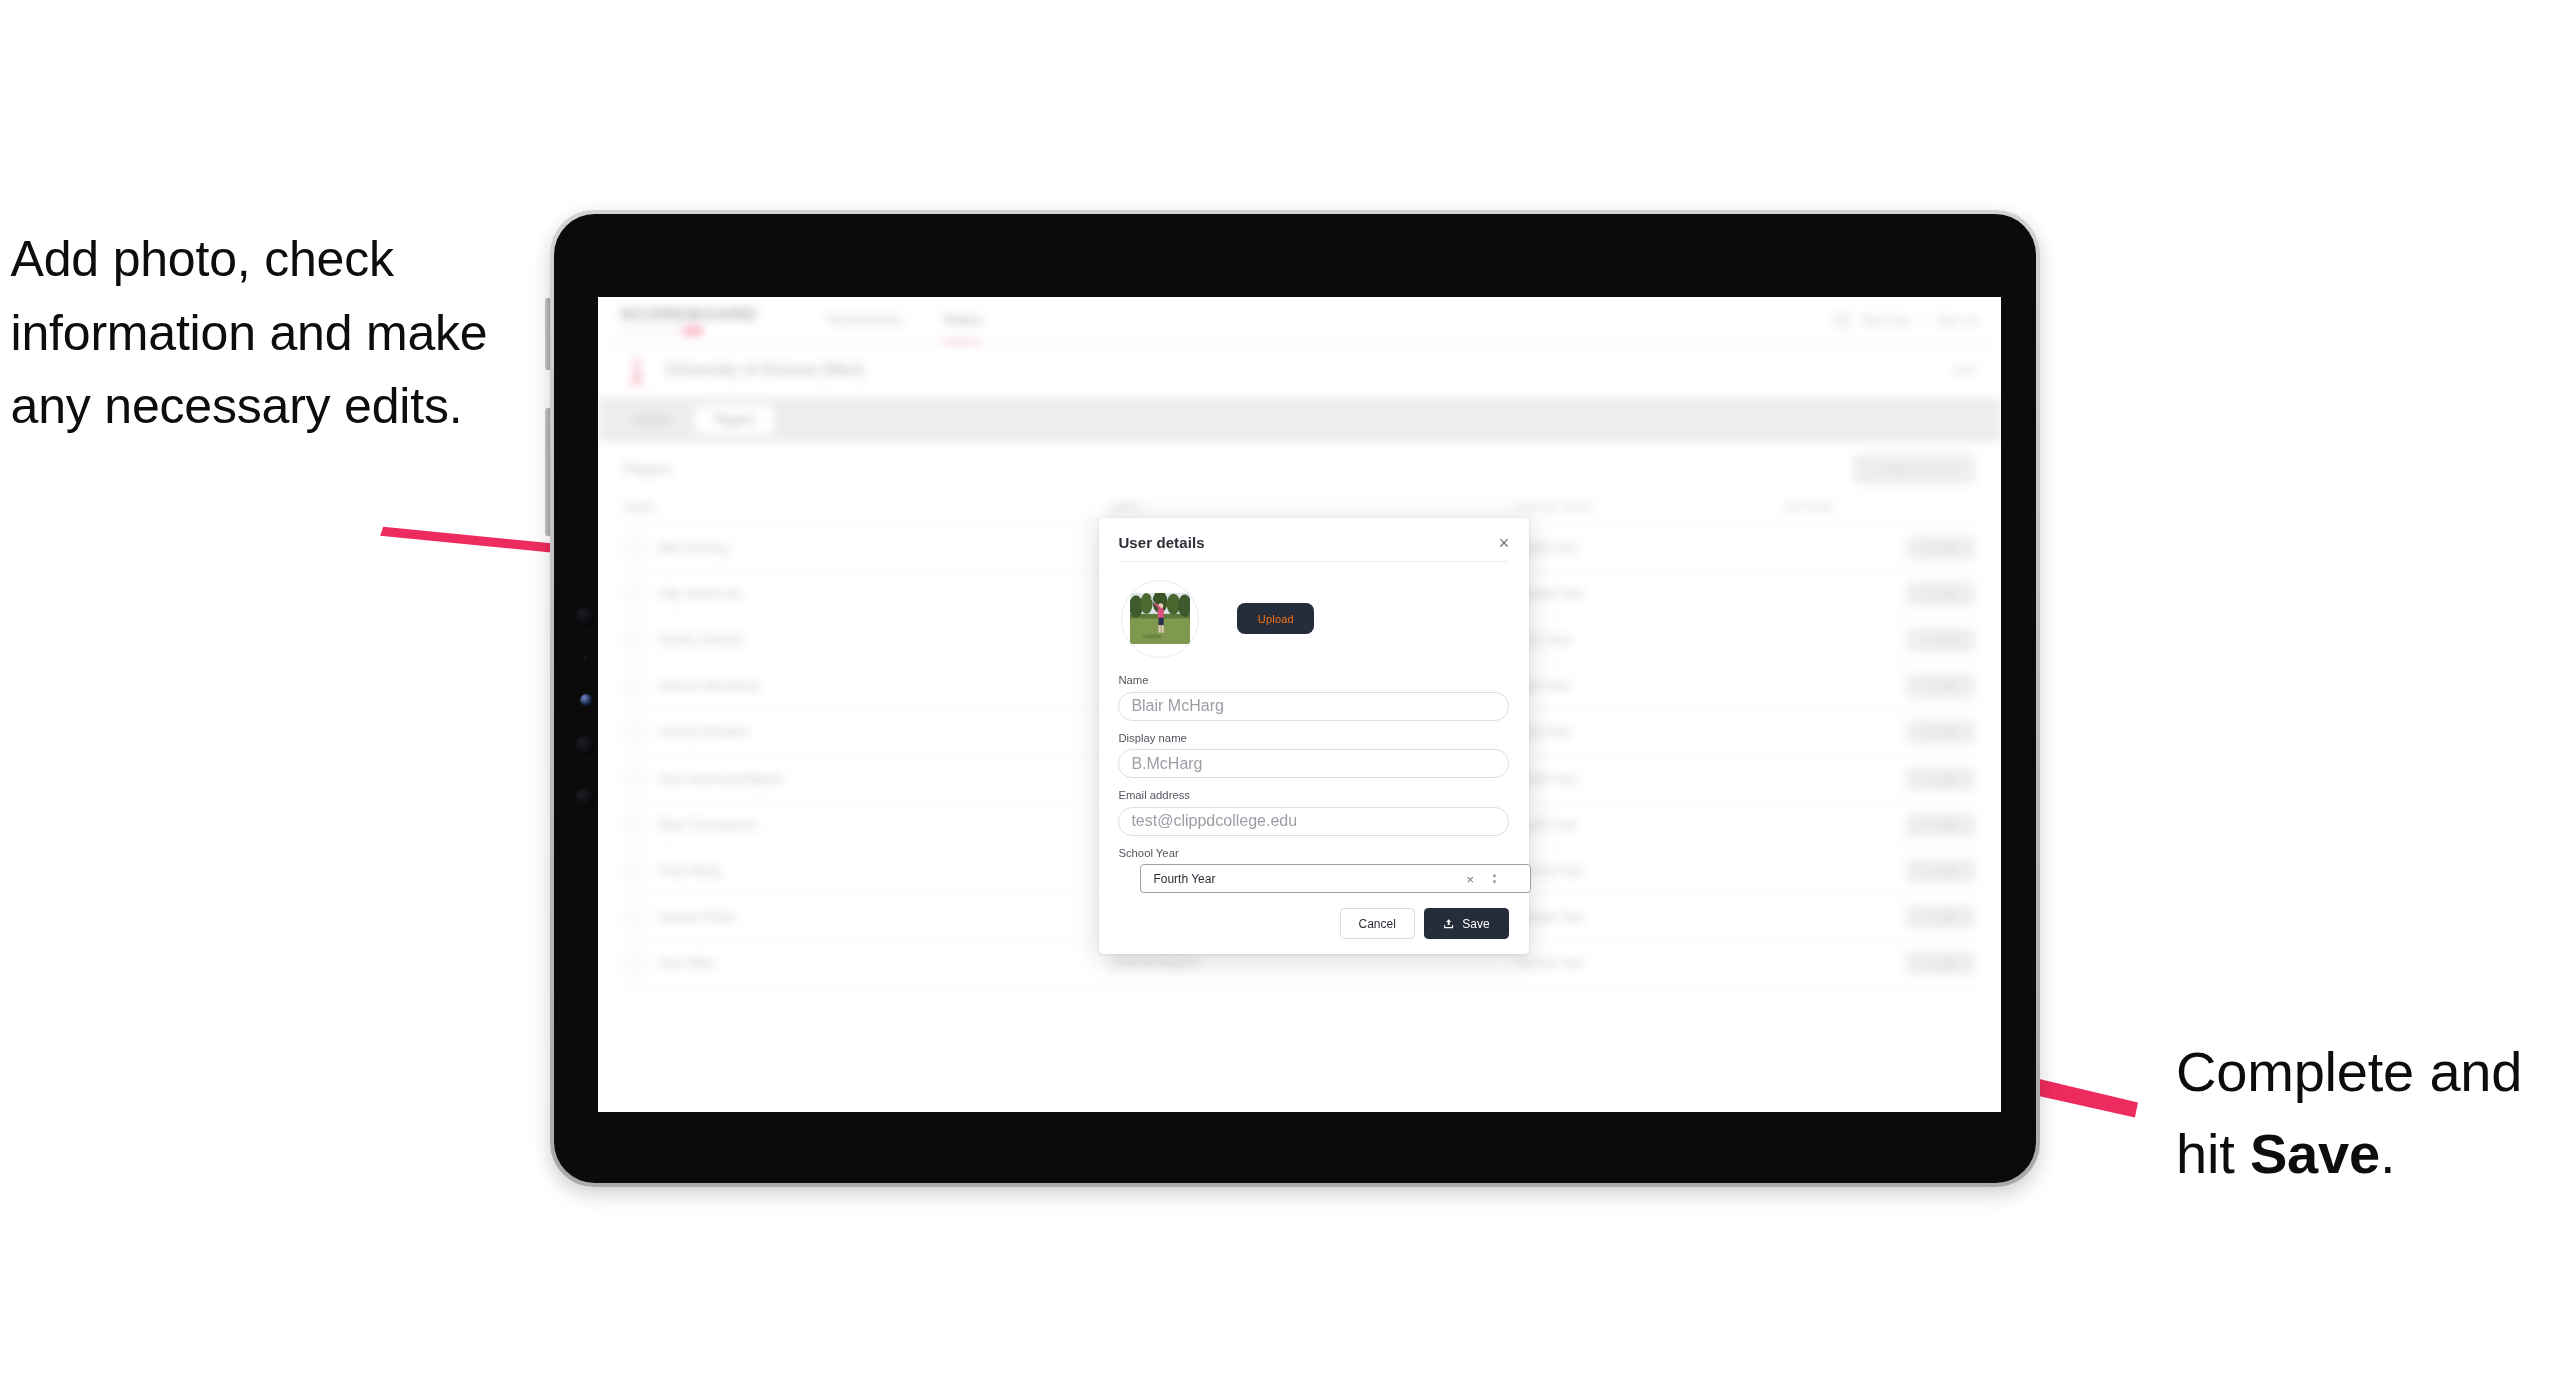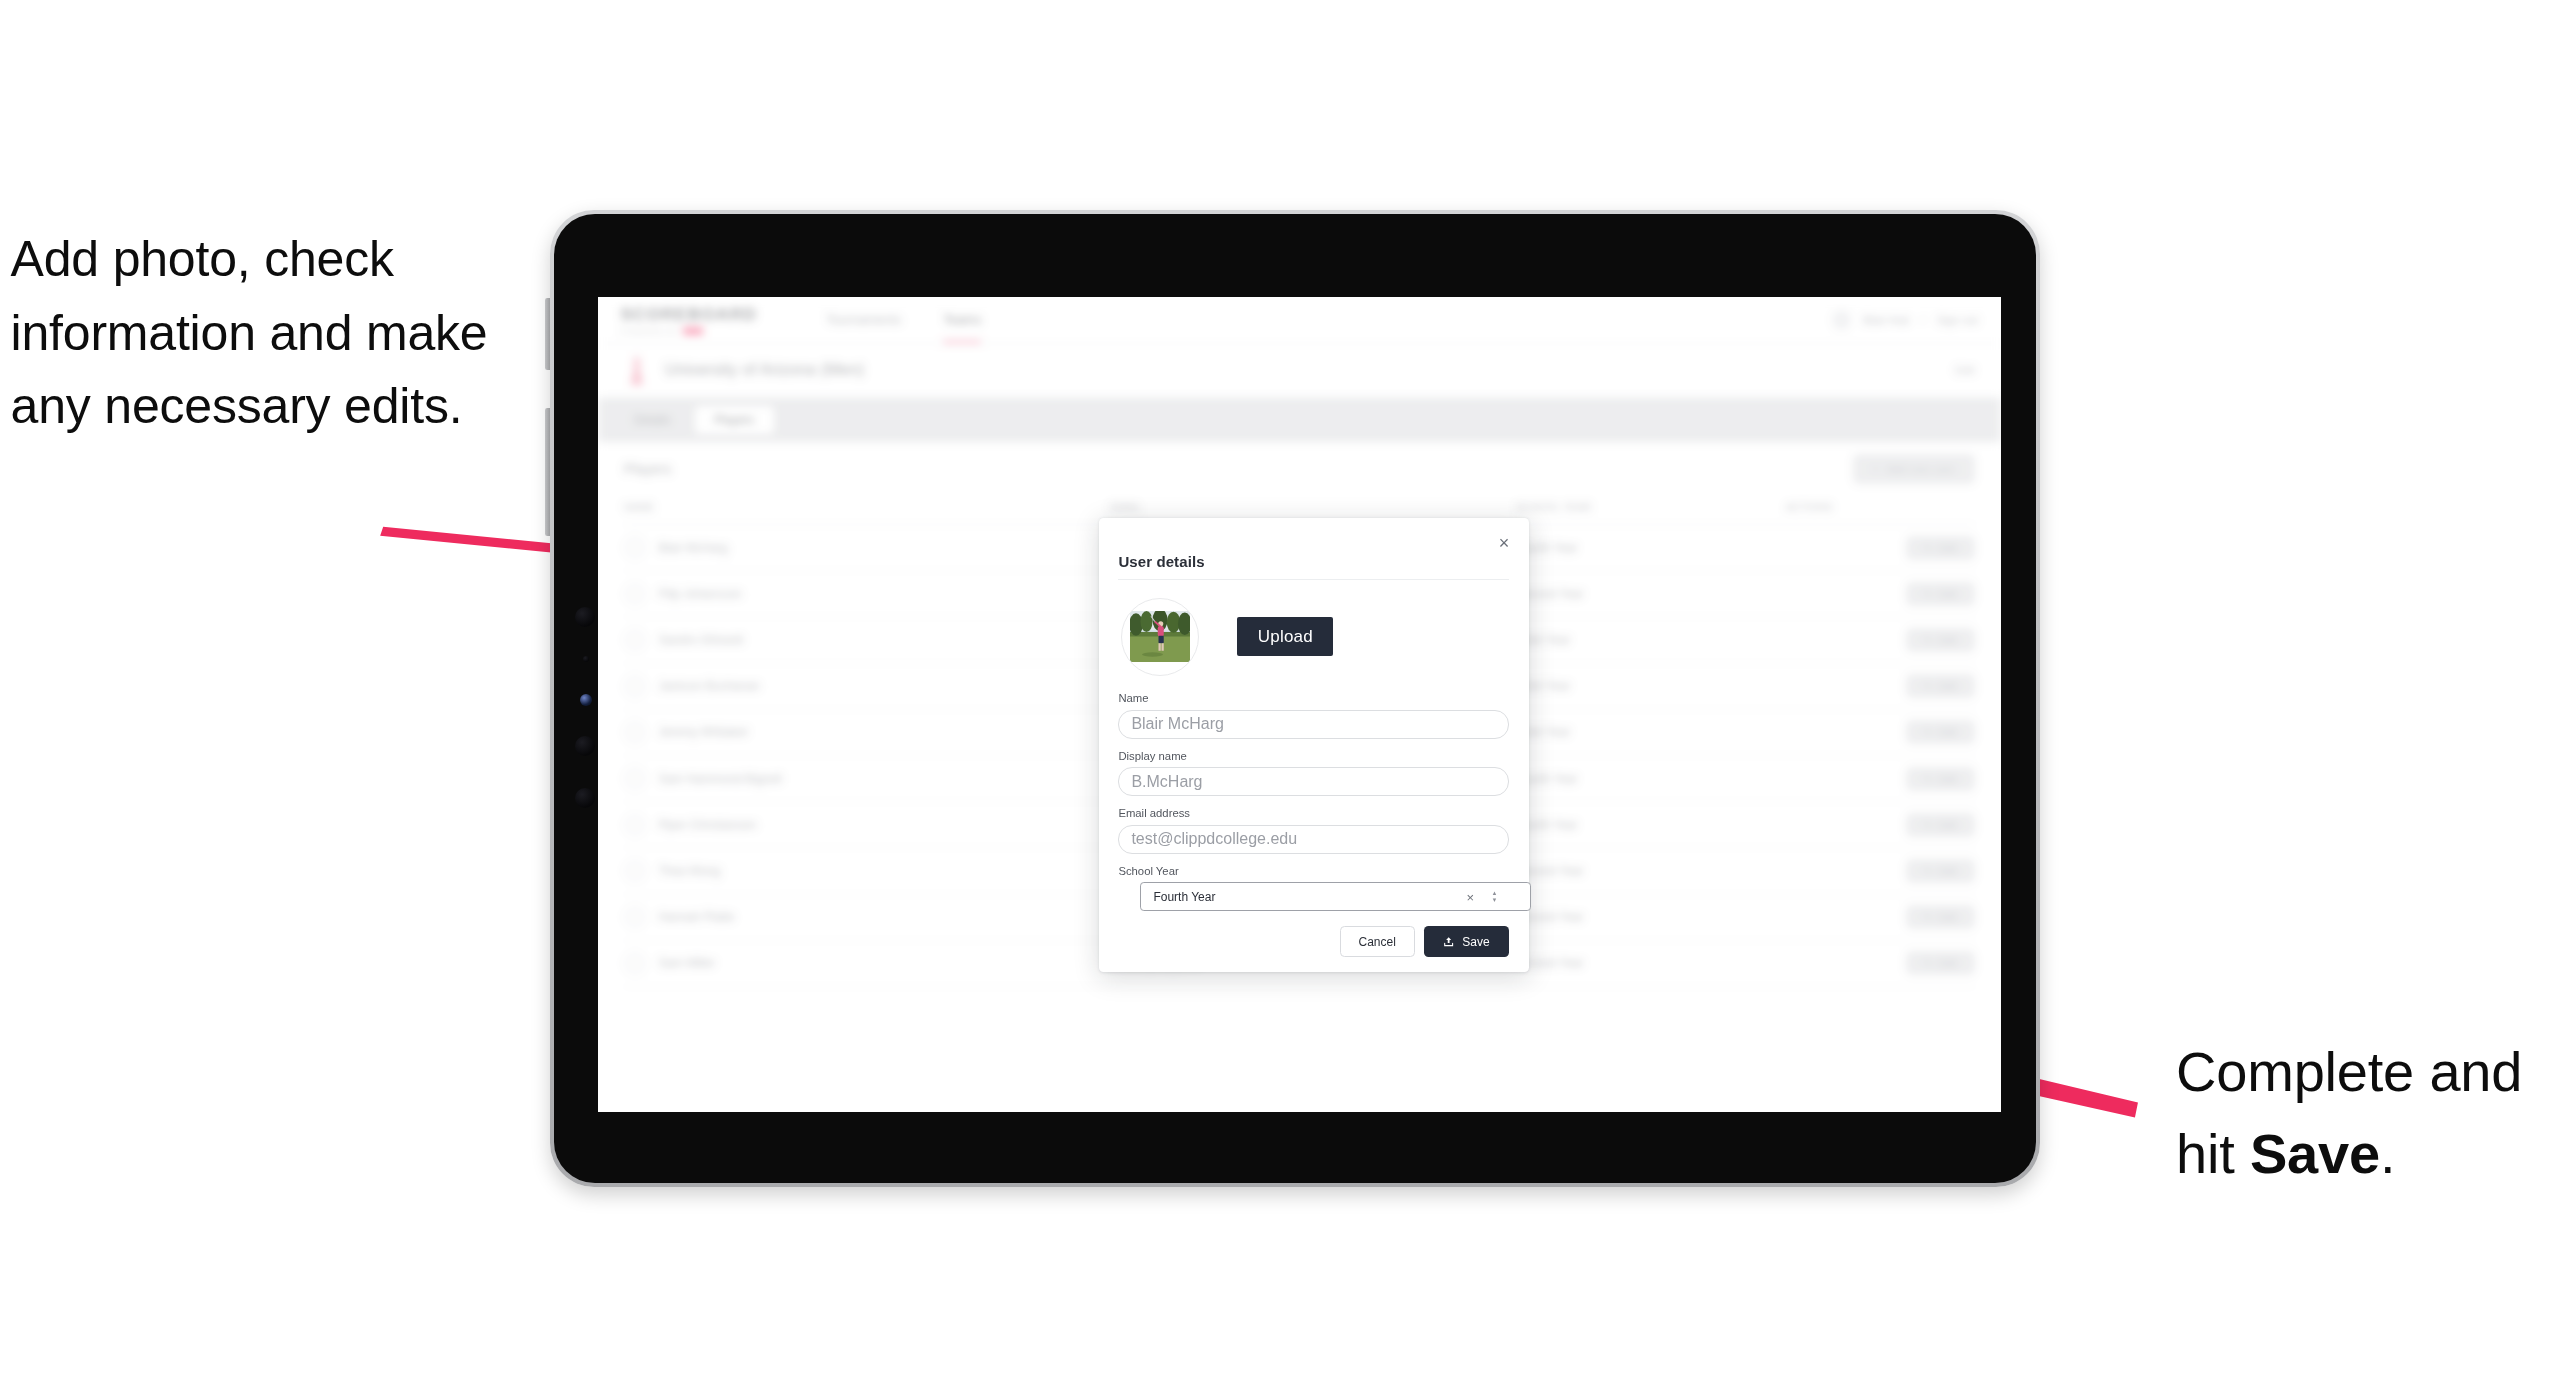--- a/index.html
+++ b/index.html
@@ -215,38 +215,38 @@
     width: 430px;
     background: #ffffff;
     border-radius: 4.5px;
     box-shadow: 0 4.5px 26px rgba(24,28,38,0.17), 0 0.8px 3px rgba(24,28,38,0.10);
     padding: 16.6px 19.6px 15px 19.6px;
   }
   #dialog-head {
     display: flex; align-items: flex-start; justify-content: space-between;
     border-bottom: 0.8px solid #eceef0; padding-bottom: 8.3px;
   }
-  #dialog-title { font-size: 15px; font-weight: 700; color: #2b2f38; letter-spacing: 0.1px; margin-top: 19px; }
+  #dialog-title { font-size: 15px; font-weight: 700; color: #2b2f38; letter-spacing: 0.1px; }
   #dialog-close {
     font-size: 18px; line-height: 1; color: #6b7079; background: none;
     border: none; cursor: pointer; font-family: "Liberation Sans", sans-serif;
   }
 
   #avatar-row { display: flex; align-items: center; gap: 38px; margin: 18px 0 16.6px 3px; }
   #avatar-ring {
     width: 78px; height: 78px; border-radius: 50%;
     border: 0.8px solid #e9eaec; overflow: hidden;
     display: flex; align-items: center; justify-content: center;
     background: #ffffff;
   }
   #avatar-photo { width: 60px; height: 51px; display: block; border-radius: 1.5px; }
 
   #upload-btn {
-    background: #252c3a; color: #ffffff; border: none; border-radius: 2px;
-    font-size: 17px; font-family: "Liberation Sans", sans-serif;
+    background: #252c3a; color: #f97316; border: none; border-radius: 8px;
+    font-size: 11px; font-family: "Liberation Sans", sans-serif;
     padding: 9.8px 20.4px; cursor: pointer; letter-spacing: 0.2px;
   }
 
   .field { margin-bottom: 11.3px; }
   .field-label { font-size: 11.3px; color: #52565e; margin-bottom: 5.3px; display: block; }
   .field-input {
     width: 100%; height: 29px; border: 0.8px solid #dcdee1; border-radius: 14px;
     background: #ffffff; font-size: 16px; color: #9b9ea5;
     padding: 0 12px; font-family: "Liberation Sans", sans-serif; outline: none;
   }

